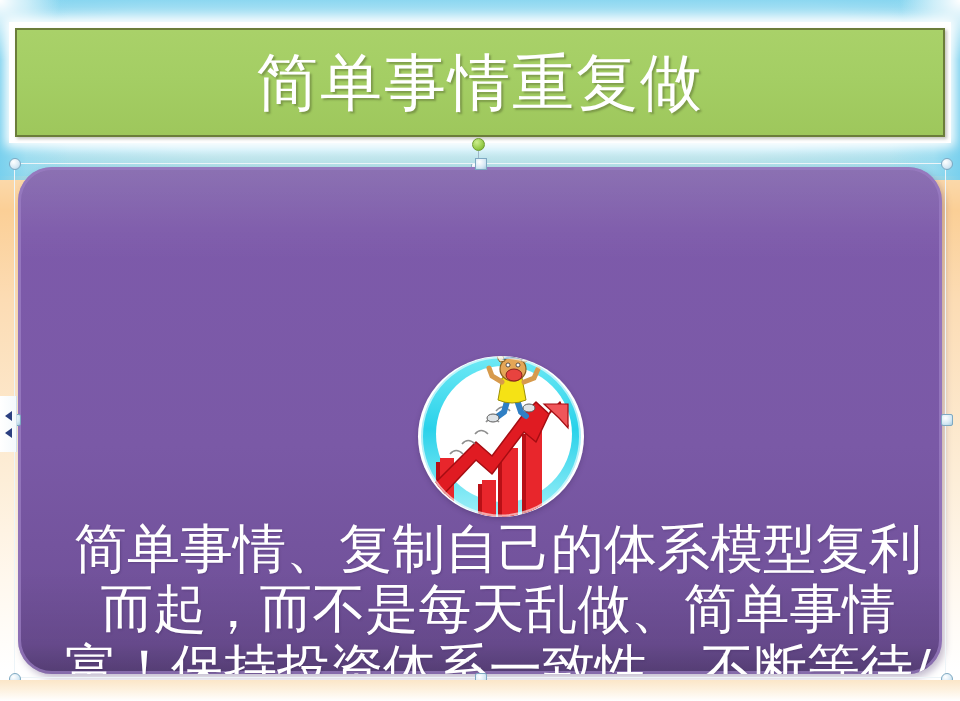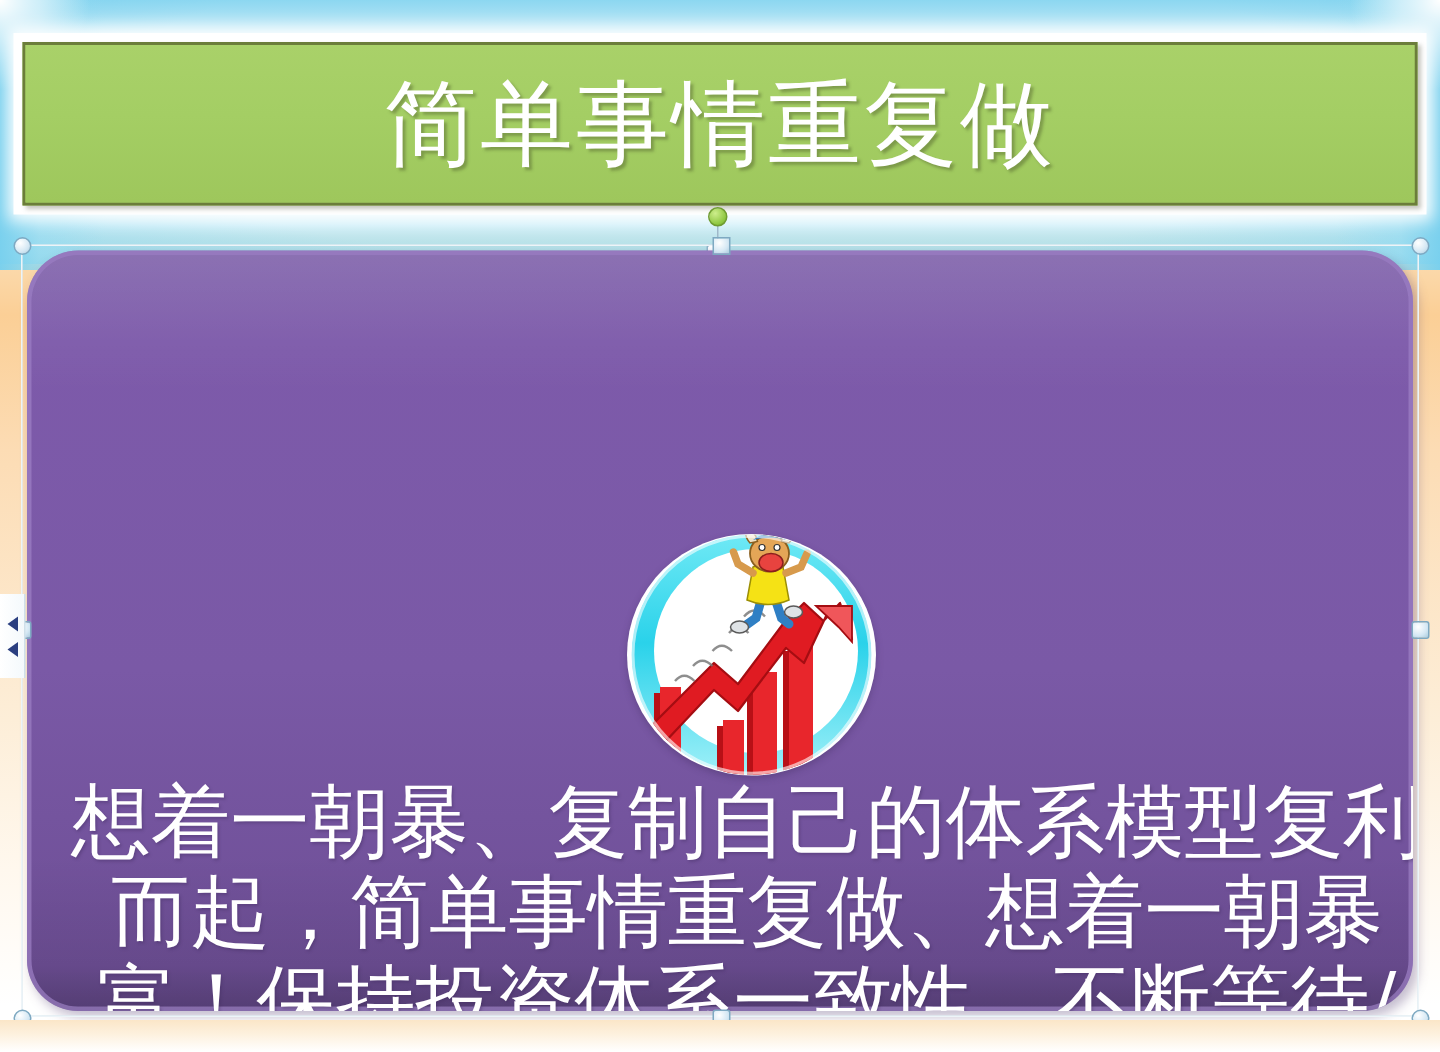--- a/index.html
+++ b/index.html
@@ -282,22 +282,22 @@
             <path d="M108 6 q5 -6 1 -9 q-5 2 -6 8 Z" fill="#f0e4c8" stroke="#8a5f1f" stroke-width="1"></path>
 
             <path d="M84 4 q11 -9 22 0 q-11 -3 -22 0 Z" fill="#2f7fc4"></path>
           </g>
         </g>
         <circle cx="83" cy="80.5" r="79" fill="none" stroke="rgba(255,255,255,0.6)" stroke-width="2"></circle>
       </svg>
     </div>
 
     <div class="body-text">
-      <span class="ln">想着一朝暴、复制自己的体系模型复利</span>
-      <span class="ln">而起，简单事情重复做、想着一朝暴</span>
+      <span class="ln">简单事情、复制自己的体系模型复利</span>
+      <span class="ln">而起，而不是每天乱做、简单事情</span>
       <span class="ln">富！保持投资体系一致性，不断等待/</span>
 
     </div>
 
   </div>
 
   <div class="sel-frame">
     <div class="hdl round h-tl"></div>
     <div class="hdl h-tm"></div>
     <div class="hdl round h-tr"></div>

